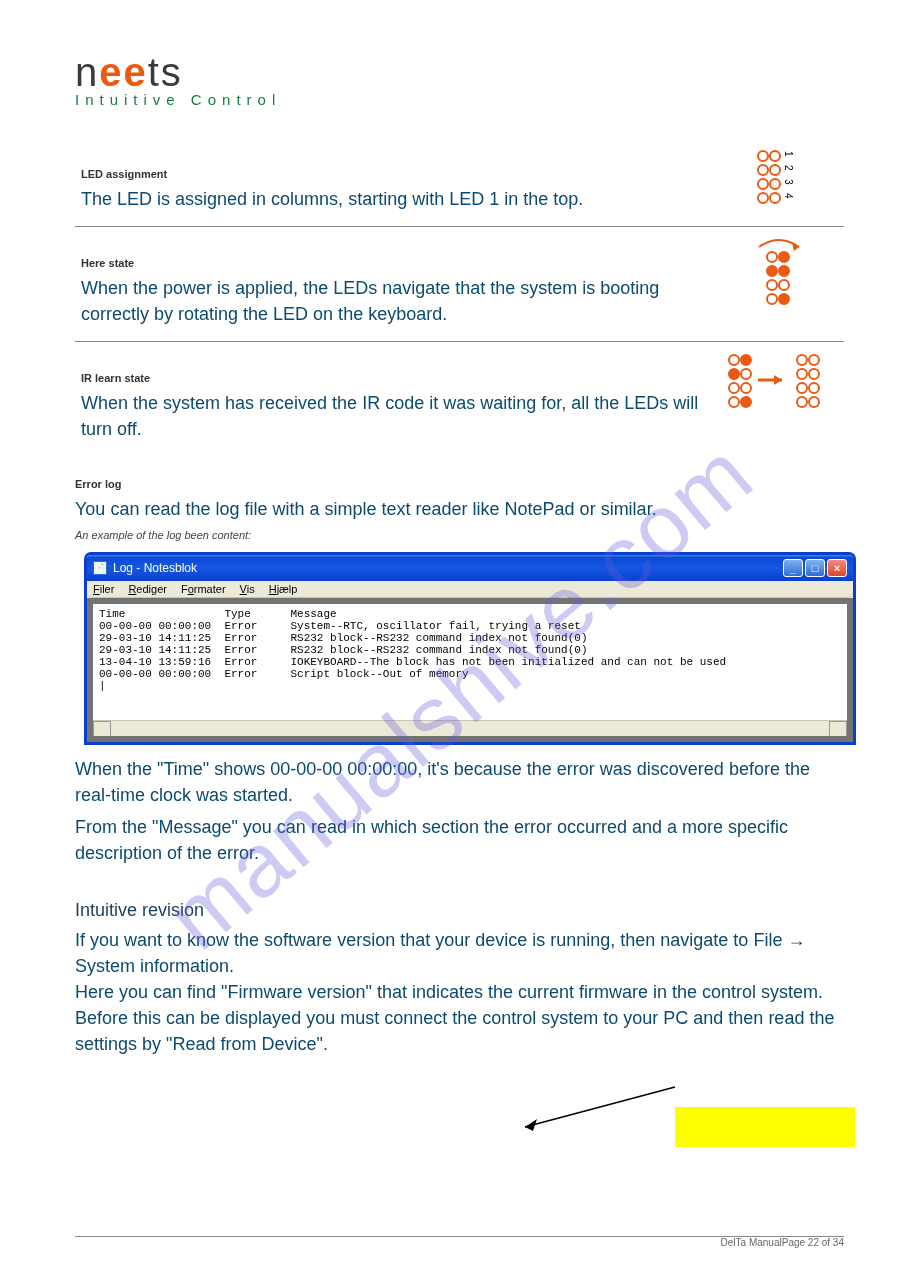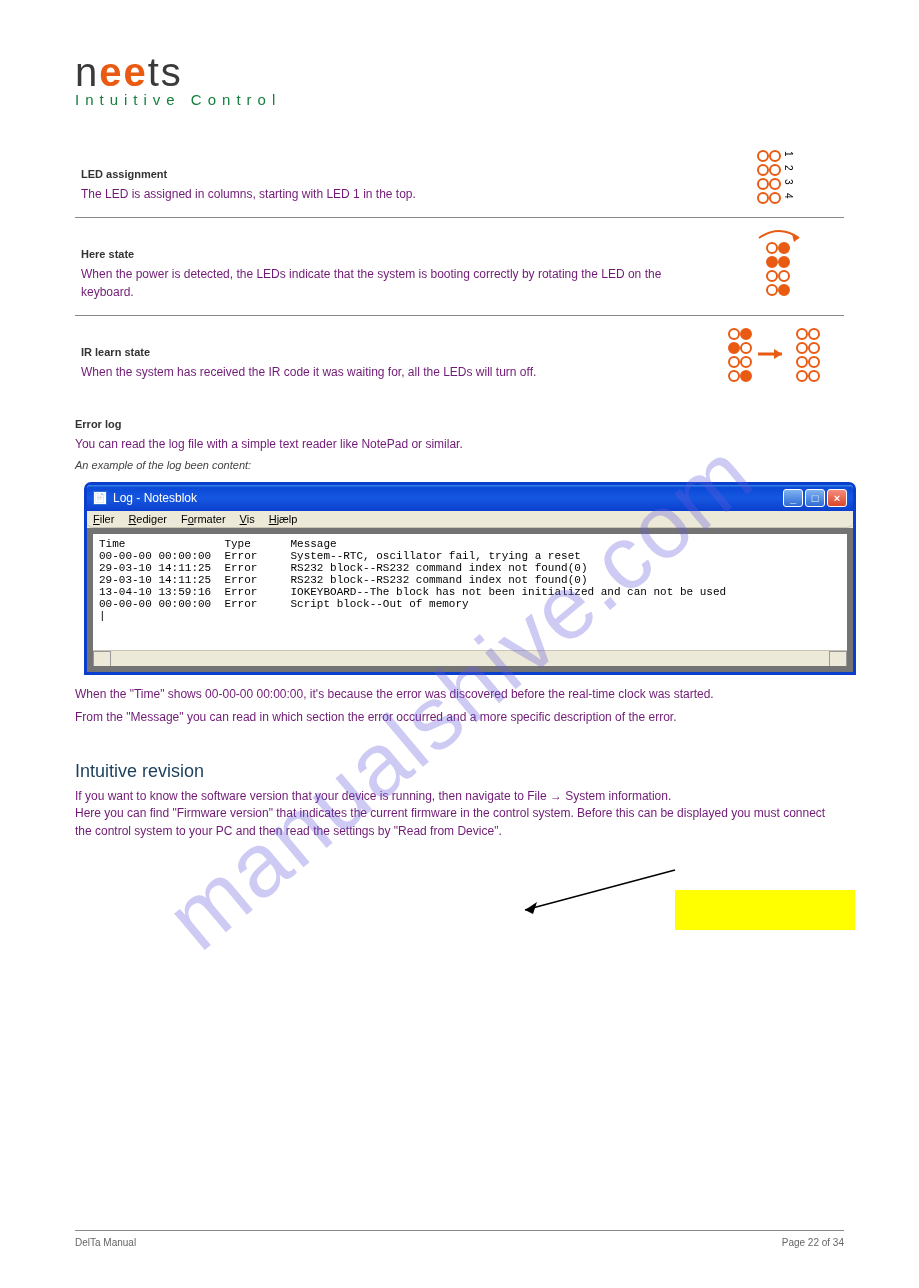--- a/index.html
+++ b/index.html
@@ -44,23 +44,23 @@
   }
   .divider td { border-bottom: 1px solid #888; }
   .icon-cell { width: 130px; text-align: center; }
   .subheading {
     font-size: 11px;
     font-weight: bold;
     color: #333;
     margin: 22px 0 6px 0;
   }
   .body-text {
-    font-size: 12px;
+    font-size: 18px;
     line-height: 1.45;
-    color: #701a75;
+    color: #0c4a6e;
     margin-bottom: 6px;
   }
   .small-italic {
     font-size: 11px;
     font-style: italic;
     color: #444;
     margin-bottom: 6px;
   }
 
   
@@ -146,23 +146,22 @@
     width:180px; height:40px;
     background:#ffff00;
   }
   .footer {
     position:absolute;
     bottom:40px;
     left:75px; right:75px;
     border-top:1px solid #888;
     font-size:10px;
     color:#666;
-    padding-top:6px;
     display:flex;
-    justify-content:space-between;
+    justify-content:flex-end;
   }
 
   
   .watermark {
     position:absolute;
     left:50%; top:54%;
     transform: translate(-50%,-50%) rotate(-40deg);
     font-size:90px;
     color:rgba(100,90,220,0.32);
     font-family: Arial, sans-serif;
@@ -206,21 +205,21 @@
                 <text x="14" y="0">2</text>
                 <text x="28" y="0">3</text>
                 <text x="42" y="0">4</text>
           </g>
         </svg>
       </td>
     </tr>
     <tr class="divider">
       <td>
         <div class="subheading">Here state</div>
-        <div class="body-text">When the power is detected, the LEDs indicate that the system is booting correctly by rotating the LED on the keyboard.</div>
+        <div class="body-text">When the power is applied, the LEDs navigate that the system is booting correctly by rotating the LED on the keyboard.</div>
       </td>
       <td class="icon-cell">
         <svg width="70" height="70" viewBox="0 0 70 70">
           <path d="M15 12 Q35 -2 55 12" stroke="#e95b12" stroke-width="2" fill="none"></path>
           <polygon points="55,12 48,8 50,16" fill="#e95b12"></polygon>
           <g stroke="#e95b12" stroke-width="2">
             <circle cx="28" cy="22" r="5" fill="none"></circle>
                 <circle cx="40" cy="22" r="5" fill="#e95b12"></circle>
             <circle cx="28" cy="36" r="5" fill="#e95b12"></circle>
                 <circle cx="40" cy="36" r="5" fill="#e95b12"></circle>

